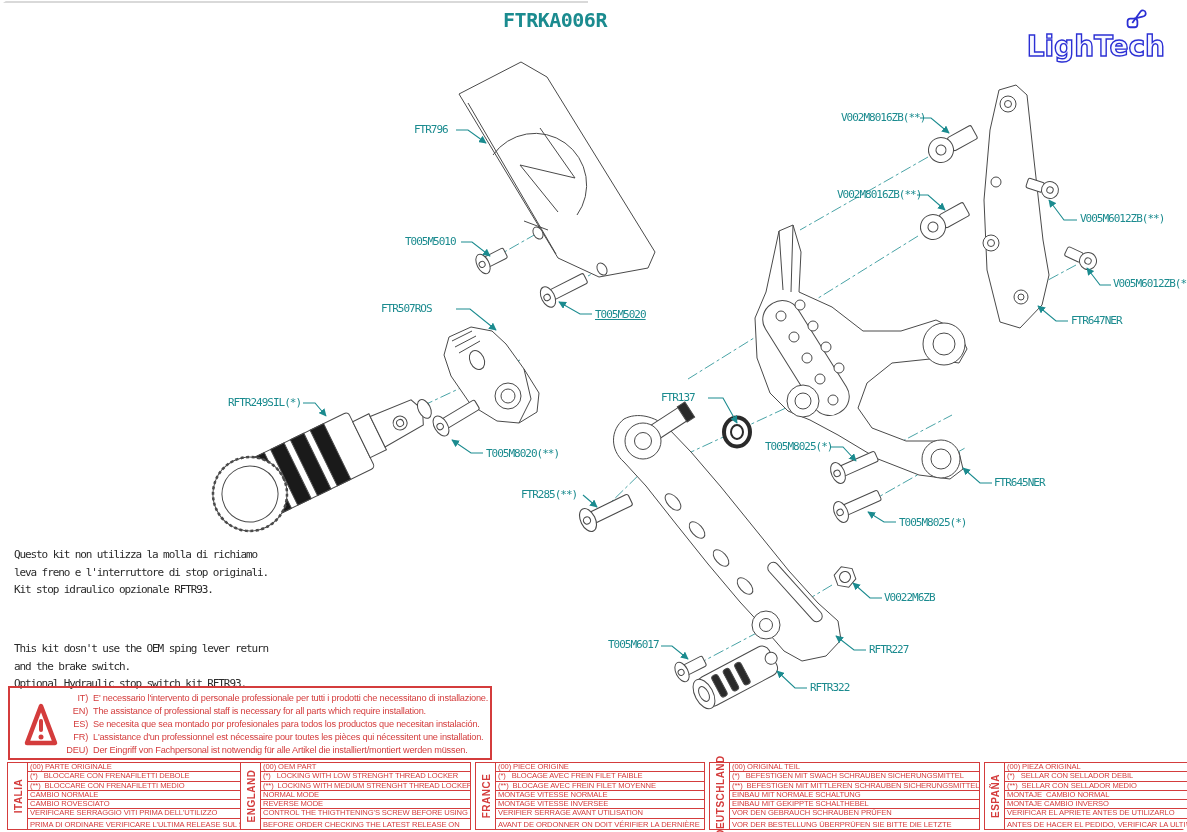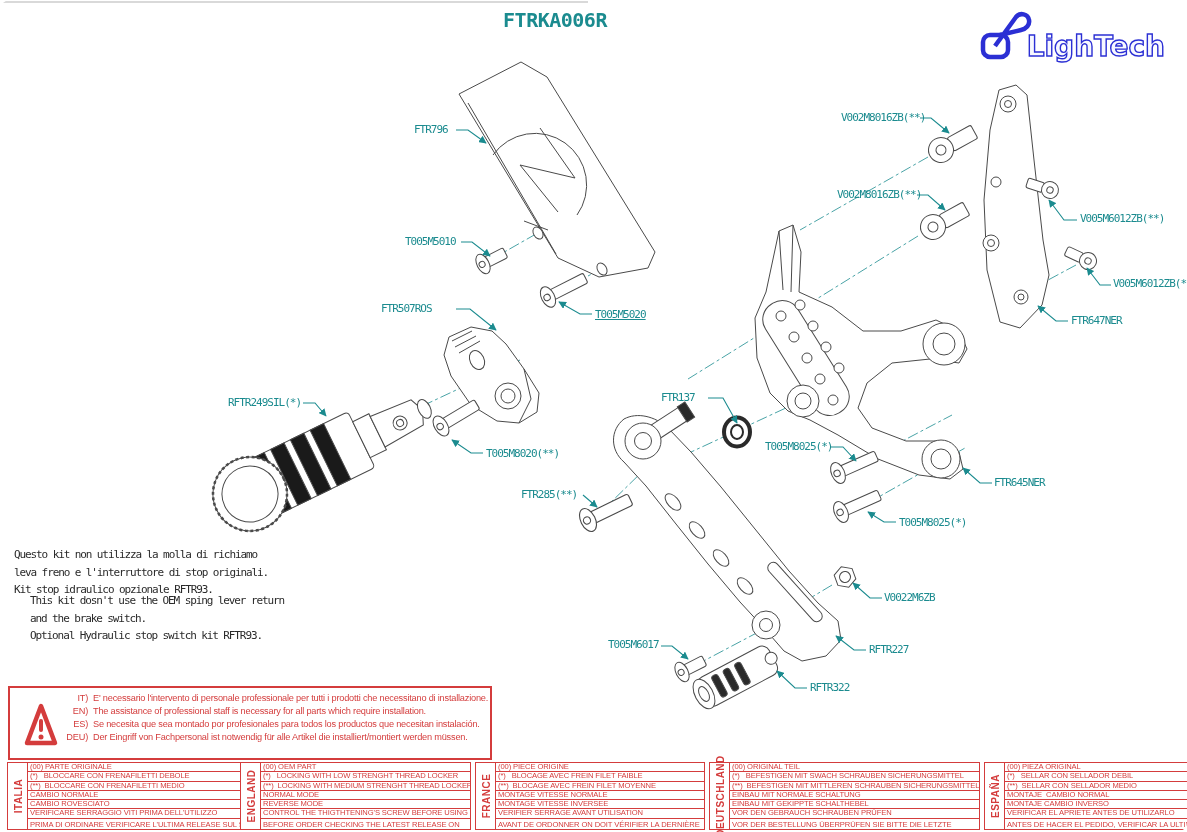--- a/index.html
+++ b/index.html
@@ -2,21 +2,21 @@
 <html><head>
 <meta charset="utf-8">
 <style>
   html,body{margin:0;padding:0;background:#fff;}
   .page{position:relative;width:1187px;height:832px;background:#fff;overflow:hidden;
         font-family:"Liberation Sans",sans-serif;border-radius:10px;}
   
   .sheet-title{position:absolute;left:460px;top:8px;width:190px;text-align:center;
         font-family:"DejaVu Sans Mono",monospace;font-size:20px;letter-spacing:-0.5px;
         color:#1b8b8f;font-weight:bold;}
-  .logo{position:absolute;right:22px;top:8px;display:flex;align-items:flex-end;height:56px;}
+  .logo{position:absolute;right:22px;top:8px;display:flex;align-items:flex-end;height:56px;flex-direction:column;}
   .logo-text{font-family:"DejaVu Sans",sans-serif;font-weight:bold;font-size:28px;
         color:#f7f8ff;-webkit-text-stroke:1.4px #2b2fd4;margin-left:-8px;margin-bottom:1px;
         letter-spacing:0px;}
   
   .draw{position:absolute;left:0;top:0;}
   
   .part-label{position:absolute;font-family:"DejaVu Sans Mono",monospace;font-size:11px;
         letter-spacing:-1px;color:#1b8b8f;white-space:nowrap;line-height:12px;}
   
   .note-block{position:absolute;left:14px;width:300px;font-family:"DejaVu Sans Mono",monospace;
@@ -259,21 +259,21 @@
   <div class="part-label" style="left:1071px;top:315px;">FTR647NER</div>
   <div class="part-label" style="left:994px;top:477px;text-align:right;">FTR645NER</div>
   <div class="part-label" style="left:884px;top:592px;">V0022M6ZB</div>
   <div class="part-label" style="left:869px;top:644px;">RFTR227</div>
   <div class="part-label" style="left:608px;top:639px;">T005M6017</div>
   <div class="part-label" style="left:810px;top:682px;">RFTR322</div>
 
   <div class="note-block" style="top:546px;">Questo kit non utilizza la molla di richiamo
 leva freno e l'interruttore di stop originali.
 Kit stop idraulico opzionale RFTR93.</div>
-  <div class="note-block" style="top:592px;margin-left:16px;">This kit dosn't use the OEM sping lever return
+  <div class="note-block" style="top:640px;">This kit dosn't use the OEM sping lever return
 and the brake switch.
 Optional Hydraulic stop switch kit RFTR93.</div>
 
   <div class="warning-box">
     <div class="warning-tri">
       <svg width="34" height="50" viewBox="0 0 68 100">
         <path d="M34,14 L62,88 L6,88 Z" fill="none" stroke="#d43c3c" stroke-width="9" stroke-linejoin="round"></path>
         <rect x="30" y="40" width="8" height="26" rx="4" fill="#d43c3c"></rect>
         <circle cx="34" cy="76" r="5" fill="#d43c3c"></circle>
       </svg>
@@ -285,20 +285,24 @@
       </div>
       <div class="wline">
         <span class="wcode">EN)</span>
         <span class="wtext">The assistance of professional staff is necessary for all parts which require installation.</span>
       </div>
       <div class="wline">
         <span class="wcode">ES)</span>
         <span class="wtext">Se necesita que sea montado por profesionales para todos los productos que necesitan instalación.</span>
       </div>
       <div class="wline">
+        <span class="wcode">FR)</span>
+        <span class="wtext">L'assistance d'un professionnel est nécessaire pour toutes les pièces qui nécessitent une installation.</span>
+      </div>
+      <div class="wline">
         <span class="wcode">DEU)</span>
         <span class="wtext">Der Eingriff von Fachpersonal ist notwendig  für alle Artikel die installiert/montiert werden müssen.</span>
       </div>
     </div>
   </div>
 
   <div class="ltable" style="left:7px;width:262px;">
     <div class="vcell">
       <span class="vtext">ITALIA</span>
     </div>

